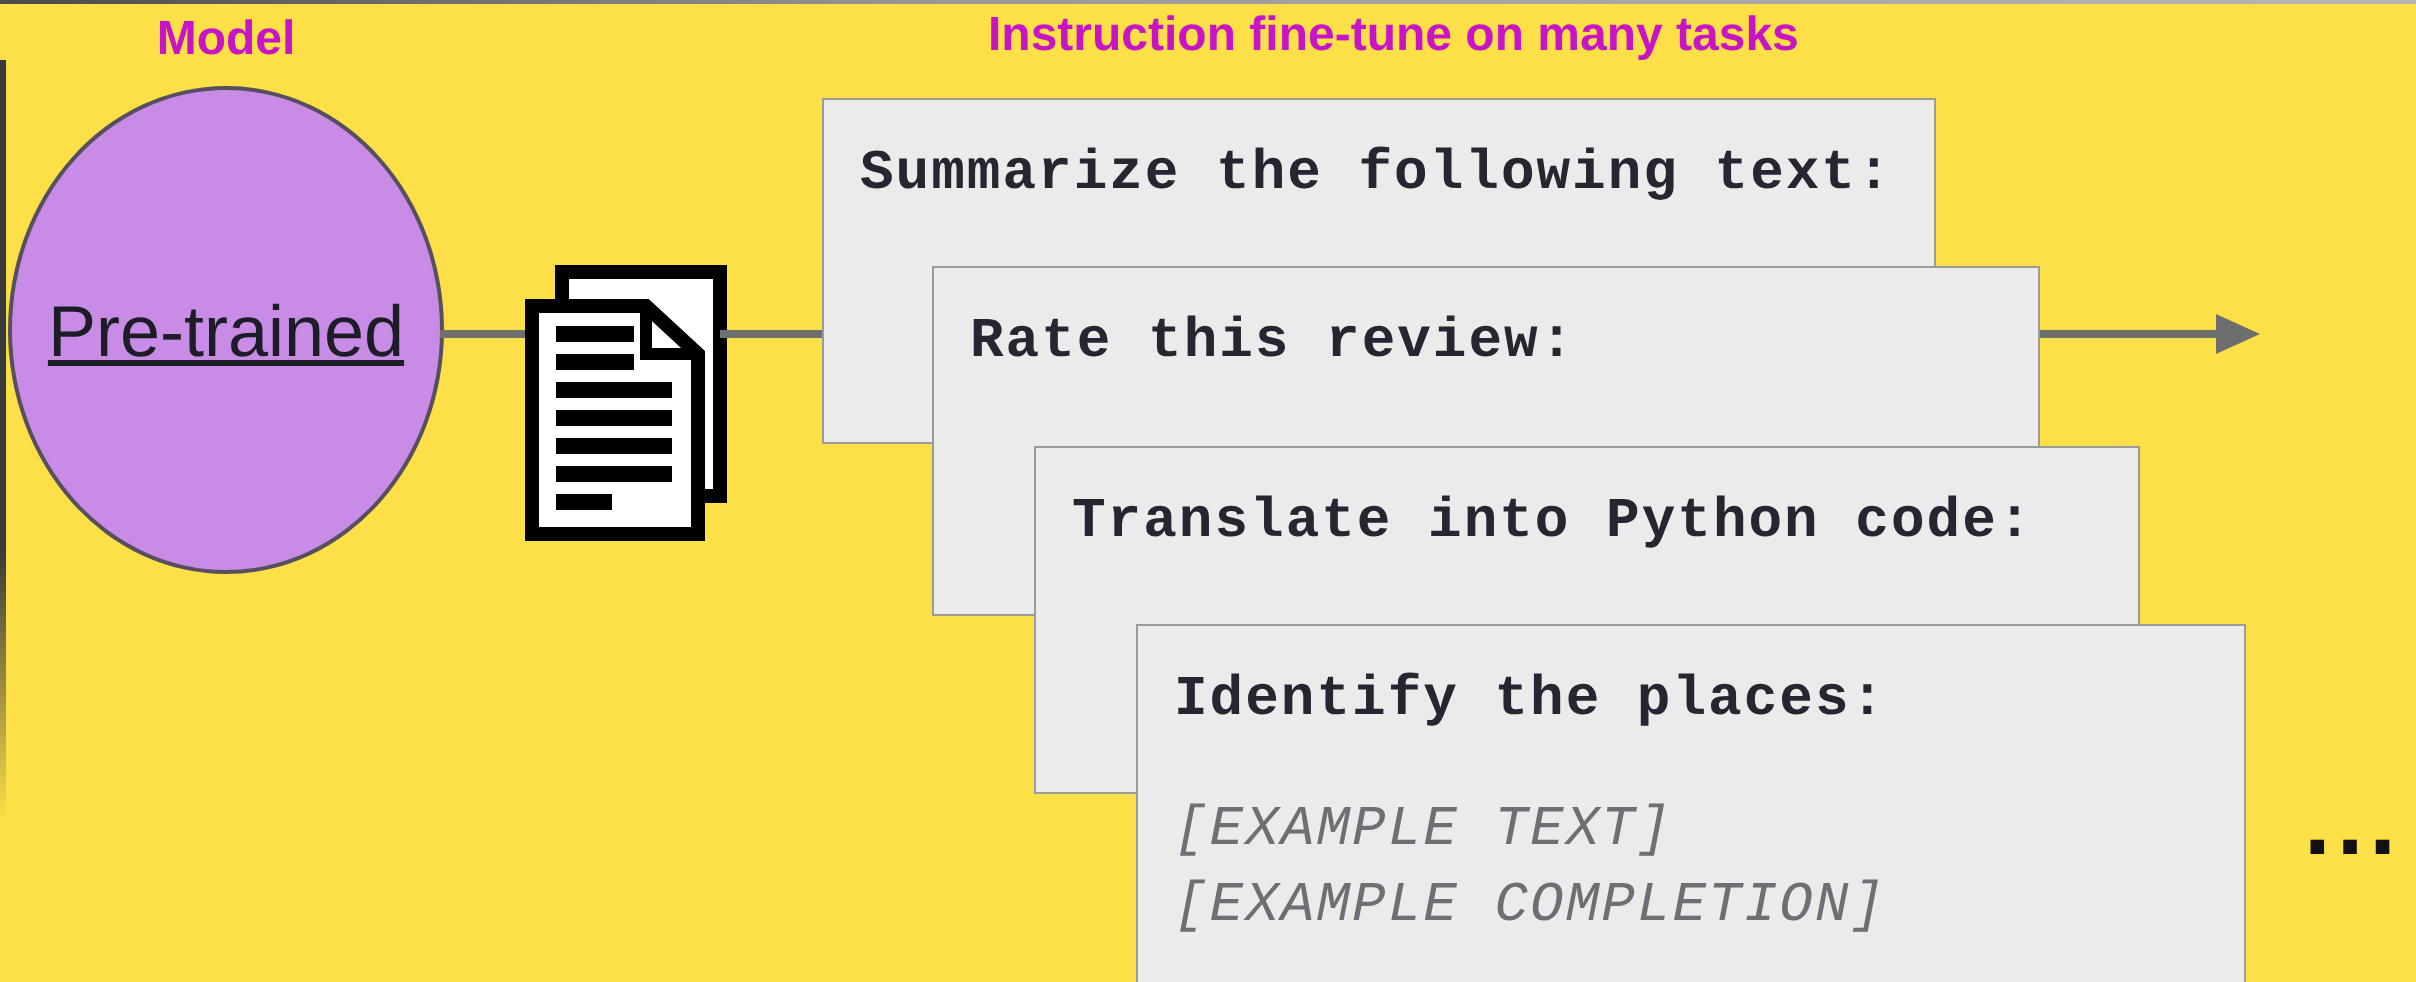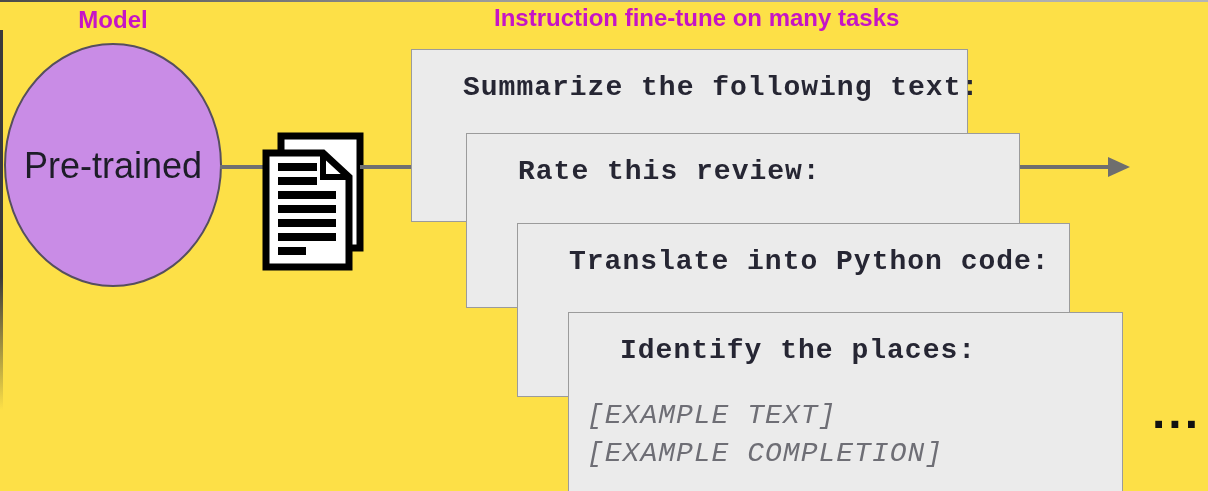--- a/index.html
+++ b/index.html
@@ -11,33 +11,33 @@
     background:linear-gradient(to right,#4a4a4a,#9a9a9a 40%,#b5b5b5);}
   .edge-left{position:absolute;left:0;top:30px;width:3px;height:380px;
     background:linear-gradient(to bottom,#3a3a3a 65%,rgba(58,58,58,0));}
   .label{position:absolute;font-weight:bold;font-size:24px;color:#c614c6;white-space:nowrap;}
   .model-label{left:20px;top:6px;width:186px;text-align:center;}
   .header-label{left:452px;top:4px;margin-left:42px;}
   .llm-circle{
     position:absolute;left:4px;top:43px;width:218px;height:244px;border-radius:50%;
     background:#c98ce6;border:2px solid #564f5e;box-sizing:border-box;
     display:flex;flex-direction:column;justify-content:center;
-    font-size:36px;line-height:45px;color:#1d1d28;text-align:center;
+    font-size:36px;line-height:45px;color:#1d1d28;text-align:center;text-decoration:underline;
   }
   .connector{position:absolute;height:4px;background:#707070;}
   .c1{left:220px;top:165px;width:48px;}
   .c2{left:360px;top:165px;width:53px;}
   .doc-icon{position:absolute;left:262px;top:131px;width:104px;height:140px;}
   .card{
     position:absolute;background:#ebebeb;border:1.5px solid #9b9b9b;box-sizing:border-box;
     font-family:"Liberation Mono","DejaVu Sans Mono",monospace;
   }
   .card .title{
     position:absolute;left:18px;top:22px;font-size:28px;font-weight:bold;
-    color:#262633;letter-spacing:1px;white-space:nowrap;margin-left:33px;
+    color:#262633;letter-spacing:1px;white-space:nowrap;
   }
   .card1{left:411px;top:49px;width:557px;height:173px;z-index:1;}
   .card2{left:466px;top:133px;width:554px;height:175px;z-index:2;padding-left:44px;}
   .card3{left:517px;top:223px;width:553px;height:174px;z-index:3;}
   .card4{left:568px;top:312px;width:555px;height:200px;z-index:4;}
   .examples{
     position:absolute;left:18px;top:84px;font-size:28px;font-weight:normal;
     color:#6e6e75;letter-spacing:1px;line-height:38px;white-space:nowrap;font-style:italic;
   }
   .arrow-line{position:absolute;left:1020px;top:165px;width:90px;height:4px;background:#6e6e6e;z-index:5;}

